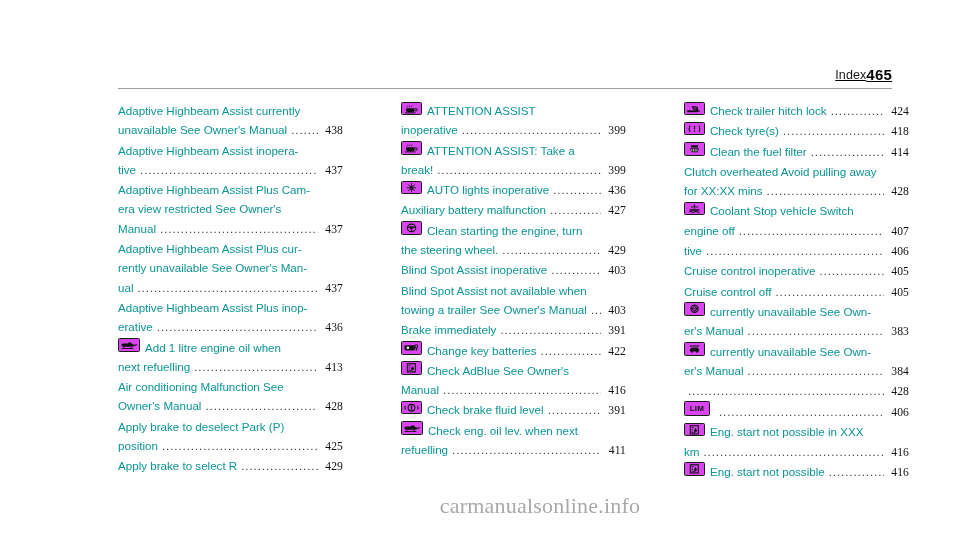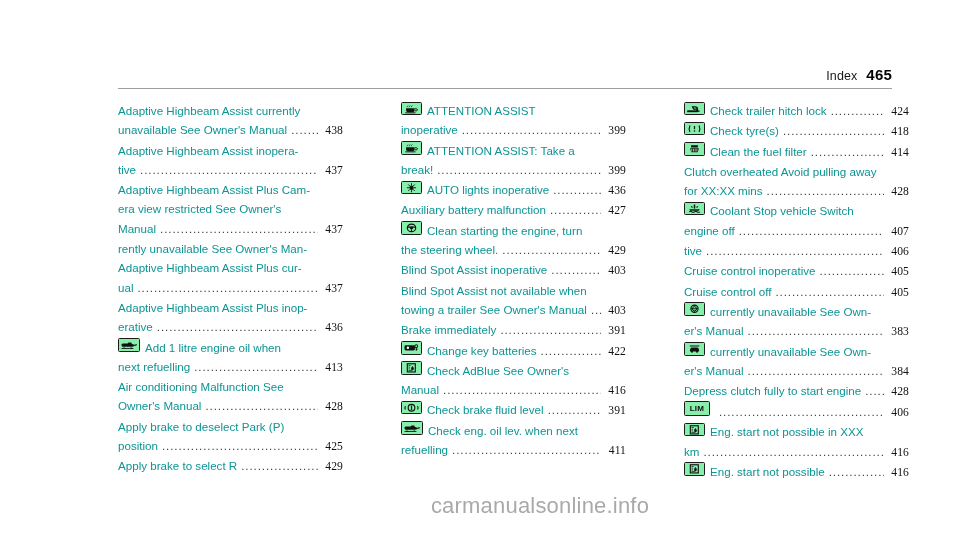--- a/index.html
+++ b/index.html
@@ -23,23 +23,23 @@
   .header {
     position: absolute;
     left: 118px;
     top: 66px;
     width: 774px;
     height: 24px;
   }
   .header-inner {
     display: flex;
     justify-content: flex-end;
-    align-items: flex-end;
-    gap: 9px;
+    align-items: center;
     padding-right: 0px;
+    text-decoration: underline;
   }
   .header-label {
     font-size: 12.5px;
     color: #1a1a1a;
     letter-spacing: .1px;
   }
   .header-page {
     font-size: 15px;
     font-weight: bold;
     color: #000000;
@@ -111,21 +111,21 @@
   
   .icn {
     display: inline-block;
     vertical-align: -2px;
     width: 19px;
     height: 11.5px;
     border: 1.1px solid #1b1b1b;
     border-radius: 1.5px;
     position: relative;
     margin-right: 5px;
-    background: #86efac;
+    background: #d946ef;
     flex: 0 0 auto;
     overflow: hidden;
   }
   .icn svg {
     position: absolute;
     left: 0; top: 0;
     width: 100%;
     height: 100%;
     display: block;
   }
@@ -154,21 +154,21 @@
     position: absolute;
     left: 0;
     top: 493px;
     width: 960px;
     text-align: center;
     font-size: 22px;
     color: #a9a9a9;
     letter-spacing: .2px;
     padding-left: 120px;
     box-sizing: border-box;
-    font-family: Liberation Sans, sans-serif;
+    font-family: Liberation Serif, serif;
   }
 </style>
 </head>
 <body>
 
 <div class="page">
 
   <div class="header">
     <div class="header-inner">
       <span class="header-label">Index</span>
@@ -207,24 +207,24 @@
             <span class="txt">era view restricted See Owner's</span>
           </div>
           <div class="line">
             <span class="txt">Manual</span>
             <span class="leader"></span>
             <span class="pg">437</span>
           </div>
         </div>
         <div class="entry">
           <div class="line nopage">
+            <span class="txt">Adaptive Highbeam Assist Plus cur-</span>
+          </div>
+          <div class="line nopage">
             <span class="txt">rently unavailable See Owner's Man-</span>
-          </div>
-          <div class="line nopage">
-            <span class="txt">Adaptive Highbeam Assist Plus cur-</span>
           </div>
           <div class="line">
             <span class="txt">ual</span>
             <span class="leader"></span>
             <span class="pg">437</span>
           </div>
         </div>
         <div class="entry">
           <div class="line nopage">
             <span class="txt">Adaptive Highbeam Assist Plus inop-</span>
@@ -574,21 +574,20 @@
             <span class="txt">currently unavailable See Own-</span>
           </div>
           <div class="line">
             <span class="txt">er's Manual</span>
             <span class="leader"></span>
             <span class="pg">384</span>
           </div>
         </div>
         <div class="entry">
           <div class="line">
-            <span class="txt">Depress clutch fully to start engine</span>
             <span class="leader"></span>
             <span class="pg">428</span>
           </div>
         </div>
         <div class="entry">
           <div class="line">
             <span class="icn lim">
               <span>LIM</span>
             </span>
             <span class="txt"></span>

